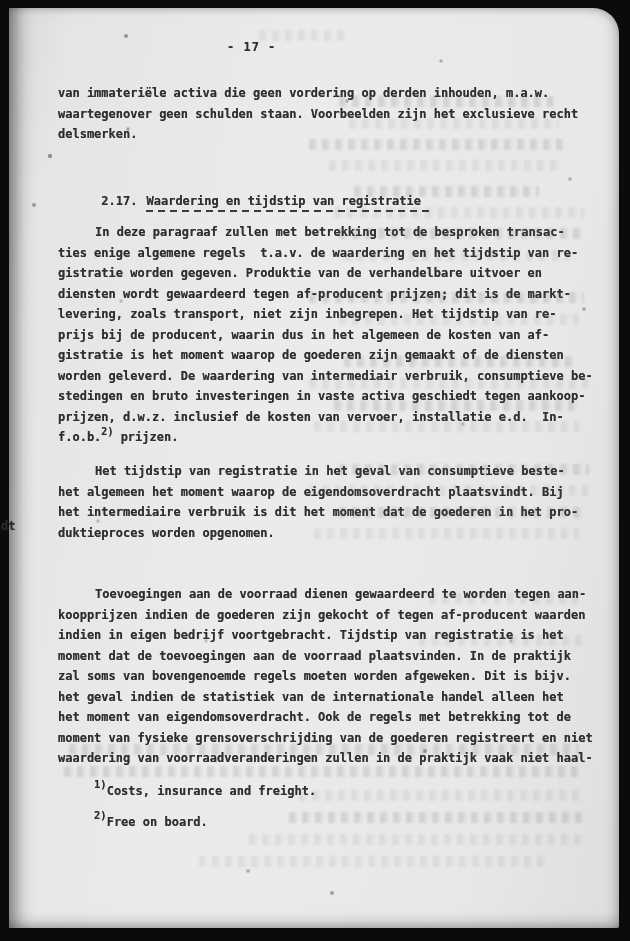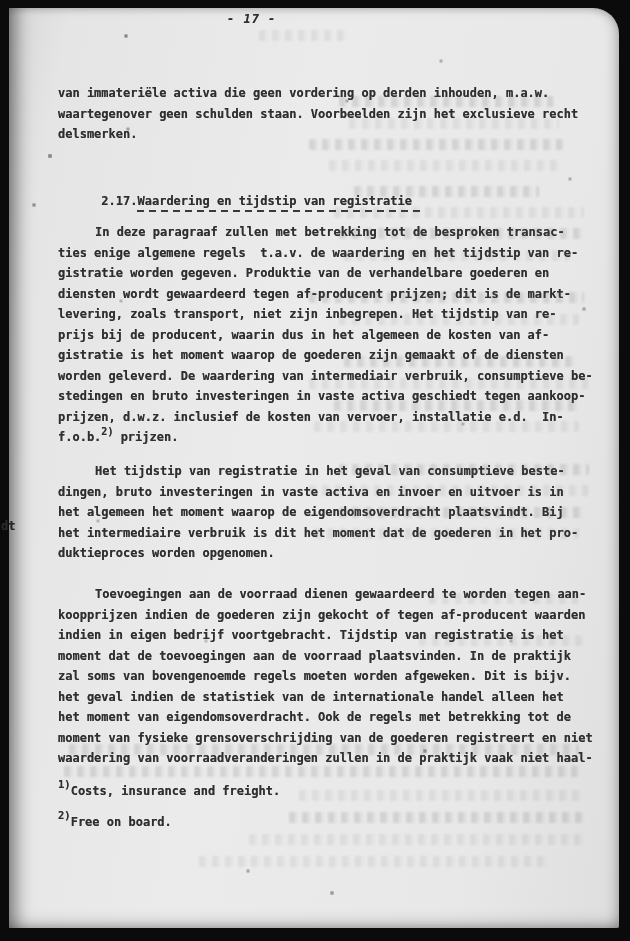--- a/index.html
+++ b/index.html
@@ -26,47 +26,48 @@
   .ink, .line, .pagenum, .heading, .fn {
     color: #2f2f2f;
     font-size: 12px;
     font-weight: bold;
     text-shadow: 0 0 0.6px rgba(47,47,47,0.65);
   }
   .line { white-space: pre; line-height: 20.5px; height: 20.5px; }
   .line span { white-space: pre; }
   .indent { padding-left: 37px; }
 
-  .pagenum { position: absolute; left: 218px; top: 4px; letter-spacing: 1px; font-style: italic; }
+  .pagenum { position: absolute; left: 218px; top: 32px; letter-spacing: 1px; }
 
   .block { position: absolute; left: 49px; width: 556px; }
   .b-para1 { top: 75px; }
   .b-heading { top: 172px; }
   .b-para2 { top: 214px; }
   .b-para3 { top: 453px; }
   .b-para4 { top: 576px; }
   .b-footnotes { top: 768px; }
 
   .heading { white-space: pre; }
   .heading .title {
+    margin-left: 9px;
     padding-bottom: 4px;
     padding-right: 10px;
     background-image: repeating-linear-gradient(90deg, #3a3a3a 0 7px, rgba(0,0,0,0) 7px 12px);
     background-size: 100% 2px;
     background-position: 0 100%;
     background-repeat: no-repeat;
   }
 
   .sup {
     display: inline-block;
     font-size: 10px;
     transform: translateY(-6px);
   }
 
-  .fn { line-height: 31px; white-space: pre; }
+  .fn { line-height: 31px; white-space: pre; margin-left: 36px; }
   .fn .sup { transform: translateY(-7px); font-size: 10.5px; }
 
   .edge-fragment {
     position: absolute; left: 1px; top: 519px;
     color: #2a2a2a; font-size: 12px; font-weight: bold;
     text-shadow: 0 0 0.6px rgba(40,40,40,0.7);
   }
 
   
   .g {
@@ -115,34 +116,33 @@
       <div class="line">delsmerken.</div>
     </div>
 
     <div class="block b-heading heading">
       <span>2.17.</span><span class="title">Waardering en tijdstip van registratie</span>
     </div>
 
     <div class="block b-para2">
       <div class="line indent">In deze paragraaf zullen met betrekking tot de besproken transac-</div>
       <div class="line">ties enige algemene regels  t.a.v. de waardering en het tijdstip van re-</div>
-      <div class="line">gistratie worden gegeven. Produktie van de verhandelbare goederen en</div>
+      <div class="line">gistratie worden gegeven. Produktie van de verhandelbare uitvoer en</div>
       <div class="line">diensten wordt gewaardeerd tegen af-producent prijzen; dit is de markt-</div>
       <div class="line">levering, zoals transport, niet zijn inbegrepen. Het tijdstip van re-</div>
       <div class="line">prijs bij de producent, waarin dus in het algemeen de kosten van af-</div>
       <div class="line">gistratie is het moment waarop de goederen zijn gemaakt of de diensten</div>
       <div class="line">worden geleverd. De waardering van intermediair verbruik, consumptieve be-</div>
       <div class="line">stedingen en bruto investeringen in vaste activa geschiedt tegen aankoop-</div>
       <div class="line">prijzen, d.w.z. inclusief de kosten van vervoer, installatie e.d.  In-</div>
       <div class="line"><span>f.o.b.</span><span class="sup">2)</span><span> prijzen.</span></div>
     </div>
 
     <div class="block b-para3">
       <div class="line indent">Het tijdstip van registratie in het geval van consumptieve beste-</div>
-      <div class="line">dingen, bruto investeringen in vaste activa en invoer en uitvoer is in</div>
       <div class="line">het algemeen het moment waarop de eigendomsoverdracht plaatsvindt. Bij</div>
       <div class="line">het intermediaire verbruik is dit het moment dat de goederen in het pro-</div>
       <div class="line">duktieproces worden opgenomen.</div>
     </div>
 
     <div class="block b-para4">
       <div class="line indent">Toevoegingen aan de voorraad dienen gewaardeerd te worden tegen aan-</div>
       <div class="line">koopprijzen indien de goederen zijn gekocht of tegen af-producent waarden</div>
       <div class="line">indien in eigen bedrijf voortgebracht. Tijdstip van registratie is het</div>
       <div class="line">moment dat de toevoegingen aan de voorraad plaatsvinden. In de praktijk</div>

